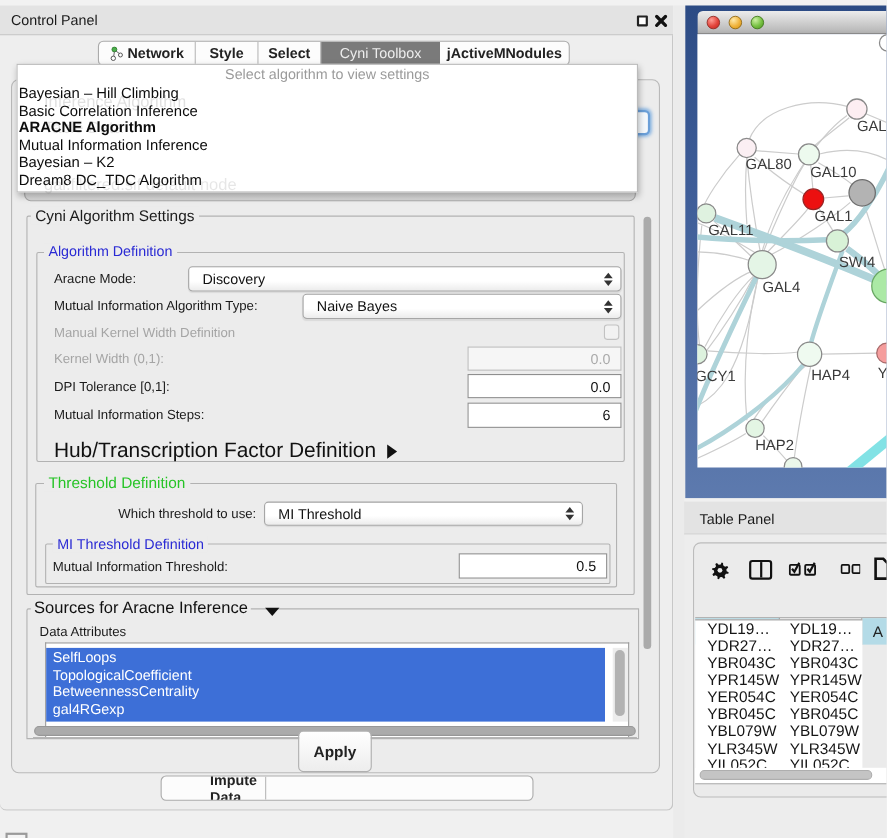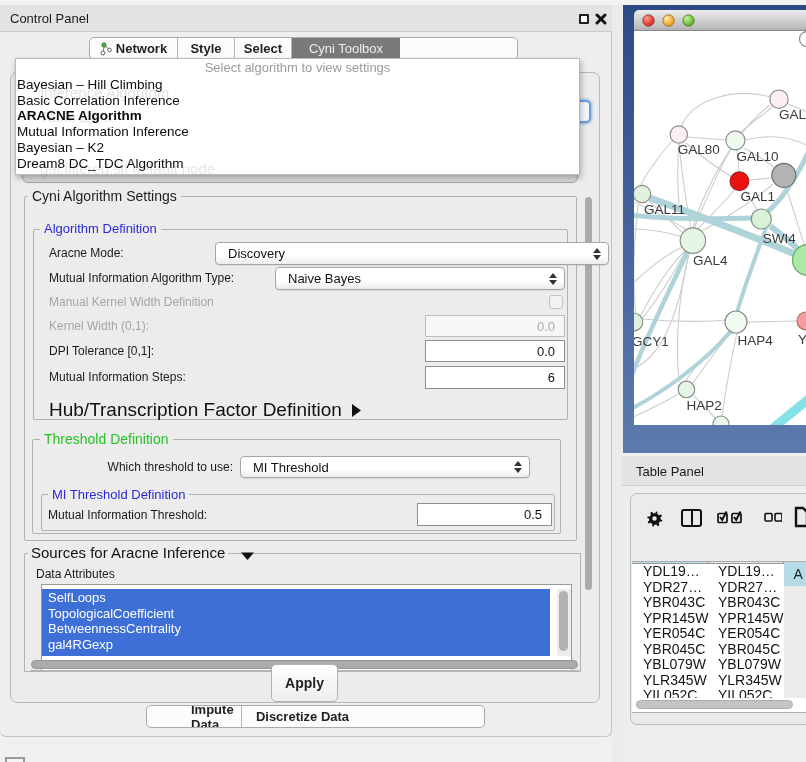--- a/index.html
+++ b/index.html
@@ -34,34 +34,35 @@
     <svg width="12" height="14" viewBox="0 0 12 14" style="margin-right:4px;">
         <circle cx="4" cy="3" r="2.2" fill="#4cae4c" stroke="#2a7d2a" stroke-width="0.8"></circle>
         <circle cx="3" cy="11" r="2" fill="#fff" stroke="#555" stroke-width="0.9"></circle>
         <circle cx="9.5" cy="8" r="1.8" fill="#fff" stroke="#555" stroke-width="0.9"></circle>
         <path d="M4 5 L3.4 9 M5.5 4.5 L8.8 6.8" stroke="#666" stroke-width="0.9"></path>
       </svg>
     Network</div>
   <div style="width:57px;display:flex;align-items:center;justify-content:center;border-right:1px solid #b8b8b8;">Style</div>
   <div style="width:57px;display:flex;align-items:center;justify-content:center;border-right:1px solid #b8b8b8;">Select</div>
   <div style="width:108px;display:flex;align-items:center;justify-content:center;background:#7a7a7a;color:#ededed;font-weight:normal;">Cyni Toolbox</div>
+  <div style="flex:1;display:flex;align-items:center;justify-content:center;">jActiveMNodules</div>
 </div>
 
 <div class="abs" id="bigpanel" style="left:10px;top:72px;width:590px;height:631px;background:#ececec;border:1px solid #b9b9b9;border-radius:7px;"></div>
 
 <div class="abs" style="left:585px;top:197px;width:7px;height:393px;background:#ababab;border-radius:4px;"></div>
 
 <div class="abs" style="left:24px;top:196px;width:553px;height:345px;border:1px solid #b2b2b2;border-radius:2px;"></div>
 <div class="abs" style="left:28px;top:188px;font-size:14px;color:#1c1c1c;background:#ececec;padding:0 4px;">Cyni Algorithm Settings</div>
 
 <div class="abs" style="left:33px;top:229px;width:535px;height:191px;border:1px solid #b2b2b2;border-radius:2px;"></div>
 <div class="abs" style="left:40px;top:221px;font-size:13px;color:#2a2ad4;background:#ececec;padding:0 4px;">Algorithm Definition</div>
 
 <div class="abs lbl" style="left:49px;top:246px;">Aracne Mode:</div>
-<div class="abs combo" style="left:171px;top:242px;width:394px;height:23px;margin-left:44px;">
+<div class="abs combo" style="left:171px;top:242px;width:394px;height:23px;">
     <span>Discovery</span>
     <i class="arr"></i>
   </div>
 
 <div class="abs lbl" style="left:49px;top:271px;">Mutual Information Algorithm Type:</div>
 <div class="abs combo" style="left:275px;top:267px;width:290px;height:23px;">
     <span>Naive Bayes</span>
     <i class="arr"></i>
   </div>
 
@@ -110,21 +111,20 @@
 <div class="abs" style="left:557px;top:589px;width:14px;height:67px;background:#ededed;"></div>
 <div class="abs" style="left:559px;top:591px;width:9px;height:60px;background:#b2b2b2;border-radius:5px;"></div>
 
 <div class="abs" style="left:31px;top:660px;width:547px;height:9px;background:#ababab;border:1px solid #979797;border-radius:5px;"></div>
 <div class="abs" style="left:30px;top:670px;width:549px;height:1px;background:#b5b5b5;"></div>
 
 <div class="abs" style="left:271px;top:664px;width:67px;height:38px;border:1px solid #b0b0b0;border-radius:5px;background:linear-gradient(#ffffff,#ededed);display:flex;align-items:center;justify-content:center;font-size:14px;font-weight:bold;color:#222;">Apply</div>
 
 <div class="abs" id="bottabs" style="left:146px;top:705px;width:339px;height:23px;border:1px solid #ababab;border-radius:5px;background:#fcfcfc;display:flex;overflow:hidden;font-size:13px;font-weight:bold;color:#222;">
   <div style="width:95px;display:flex;align-items:center;justify-content:center;border-right:1px solid #b8b8b8;padding-left:44px;">Impute Data</div>
-  <div style="width:121px;display:flex;align-items:center;justify-content:center;">Discretize Data</div>
 </div>
 
 <div class="abs" style="left:545px;top:100px;width:46px;height:23px;border:2px solid #6b9fd8;border-radius:5px;background:#f4f8fc;box-shadow:0 0 3px 1px #8fb8e2;"></div>
 <div class="abs" style="left:22px;top:168px;width:556px;height:15px;border:1px solid #a8a8a8;border-radius:0 0 6px 6px;background:linear-gradient(#f0f0f0,#d6d6d6);"></div>
 
 <div class="abs" style="left:15px;top:58px;width:565px;height:117px;background:#ffffff;border:1px solid #bbb;box-shadow:1px 3px 6px rgba(0,0,0,0.3);"></div>
 <div class="abs" style="left:15px;top:60px;width:565px;text-align:center;font-size:13px;color:#9b9b9b;">Select algorithm to view settings</div>
 <div class="abs" style="left:40px;top:84px;font-size:15px;color:rgba(60,60,60,0.16);">Inference Algorithm</div>
 <div class="abs" style="left:40px;top:108px;font-size:15px;color:rgba(60,60,60,0.13);">Table Data</div>
 <div class="abs" style="left:40px;top:160px;font-size:15px;color:rgba(60,60,60,0.13);">gal:filtered.sif default node</div>

